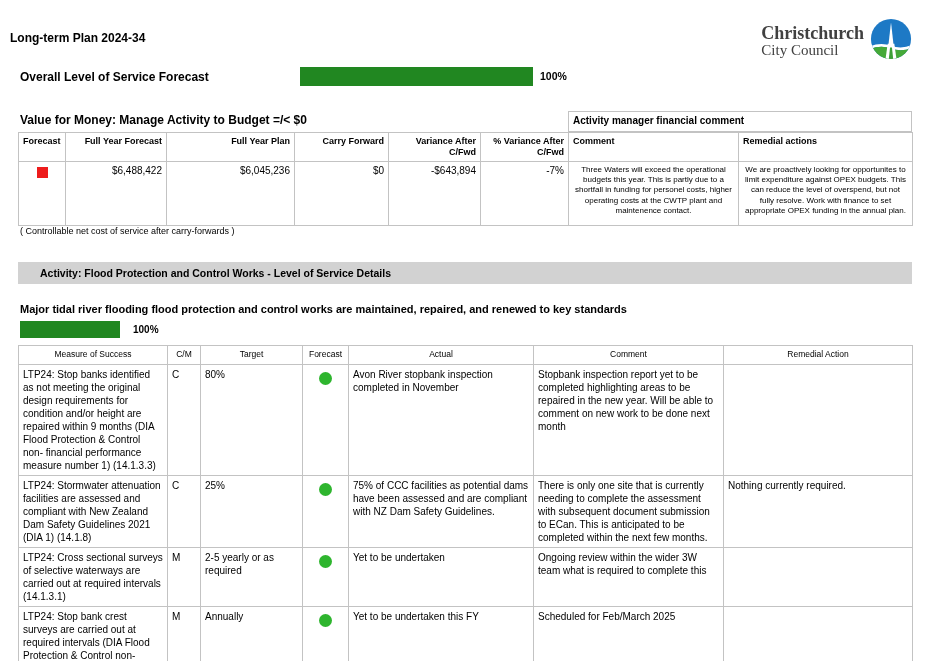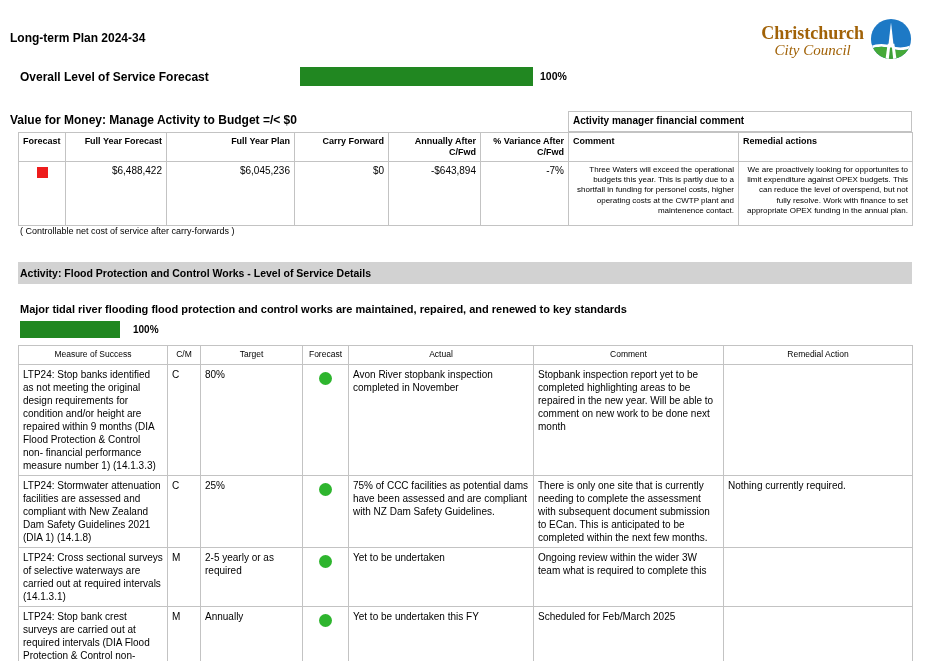--- a/index.html
+++ b/index.html
@@ -4,57 +4,57 @@
 <style>
   html,body{margin:0;padding:0;background:#fff;}
   body{font-family:"Liberation Sans",sans-serif;color:#000;}
   .page{position:relative;width:934px;height:661px;background:#fff;overflow:hidden;}
   .abs{position:absolute;}
 
   
   .plan-title{left:10px;top:31px;font-size:12px;font-weight:bold;}
   .activity-title{left:305px;top:31px;font-size:12px;font-weight:bold;}
   .logo{right:22px;top:18px;display:flex;align-items:center;gap:6px;}
-  .logo-text{font-family:"Liberation Serif",serif;color:#a16207;text-align:center;line-height:1.05;}
+  .logo-text{font-family:"Liberation Serif",serif;color:#404040;line-height:1.05;}
   .logo-line1{font-size:18px;font-weight:bold;}
-  .logo-line2{font-size:15px;font-style:italic;}
+  .logo-line2{font-size:15px;}
 
   
   .overall-label{left:20px;top:70px;font-size:12px;font-weight:bold;}
   .overall-bar{left:300px;top:67px;width:233px;height:19px;background:#218721;}
   .overall-pct{left:540px;top:70px;font-size:10.5px;font-weight:bold;}
 
   
-  .vfm-title{left:10px;top:113px;font-size:12px;font-weight:bold;}
+  .vfm-title{left:20px;top:113px;font-size:12px;font-weight:bold;}
   .mgr-comment-box{left:568px;top:111px;width:344px;height:21px;border:1px solid #c3c3c3;box-sizing:border-box;
     font-size:10px;font-weight:bold;padding:3px 4px;background:#fff;}
 
   table{border-collapse:collapse;table-layout:fixed;background:#fff;}
   td,th{border:1px solid #c3c3c3;vertical-align:top;padding:3px 4px;box-sizing:border-box;
     overflow:hidden;word-wrap:break-word;}
   .vfm-table{left:18px;top:132px;width:894px;}
   .vfm-table th{font-size:9px;font-weight:bold;text-align:right;line-height:1.2;}
   .vfm-table th.al{text-align:left;}
   .vfm-table td{font-size:10px;text-align:right;}
-  .vfm-table td.txt{font-size:8px;text-align:right;line-height:1.3;}
+  .vfm-table td.txt{font-size:8px;text-align:center;line-height:1.3;}
   .vfm-table tr.hdr{height:25px;}
   .vfm-table tr.data{height:64px;}
 
   .indicator{display:inline-block;}
   .sq{width:11px;height:11px;margin-top:2px;}
   .dot{width:13px;height:13px;border-radius:50%;margin-top:4px;}
   .status-red{background:#ee1c1c;}
   .status-green{background:#2eb52e;}
   .c-center{text-align:center !important;}
 
   .footnote{left:20px;top:226px;font-size:9px;}
 
   
   .section-bar{left:18px;top:262px;width:894px;height:22px;background:#d2d2d2;box-sizing:border-box;
-    font-size:10.5px;font-weight:bold;padding:5px 2px;}
+    font-size:10.5px;font-weight:bold;padding:5px 22px;}
 
   
   .los-heading{left:20px;top:303px;font-size:11px;font-weight:bold;}
   .los-bar{left:20px;top:321px;width:100px;height:17px;background:#218721;}
   .los-pct{left:133px;top:324px;font-size:10px;font-weight:bold;}
 
   .los-table{left:18px;top:345px;width:894px;}
   .los-table th{font-size:8.5px;font-weight:normal;text-align:center;}
   .los-table td{font-size:10px;line-height:1.3;text-align:left;}
   .los-table tr.hdr{height:19px;}
@@ -110,21 +110,21 @@
         <col style="width:88px">
         <col style="width:170px">
         <col style="width:174px">
     </colgroup>
     <tbody>
         <tr class="hdr">
       <th class="al">Forecast</th>
       <th>Full Year Forecast</th>
       <th>Full Year Plan</th>
       <th>Carry Forward</th>
-      <th>Annually After C/Fwd</th>
+      <th>Variance After C/Fwd</th>
       <th>% Variance After C/Fwd</th>
       <th class="al">Comment</th>
       <th class="al">Remedial actions</th>
     </tr>
     <tr class="data">
       <td class="c-center">
         <span class="indicator sq status-red"></span>
       </td>
       <td>$6,488,422</td>
       <td>$6,045,236</td>

